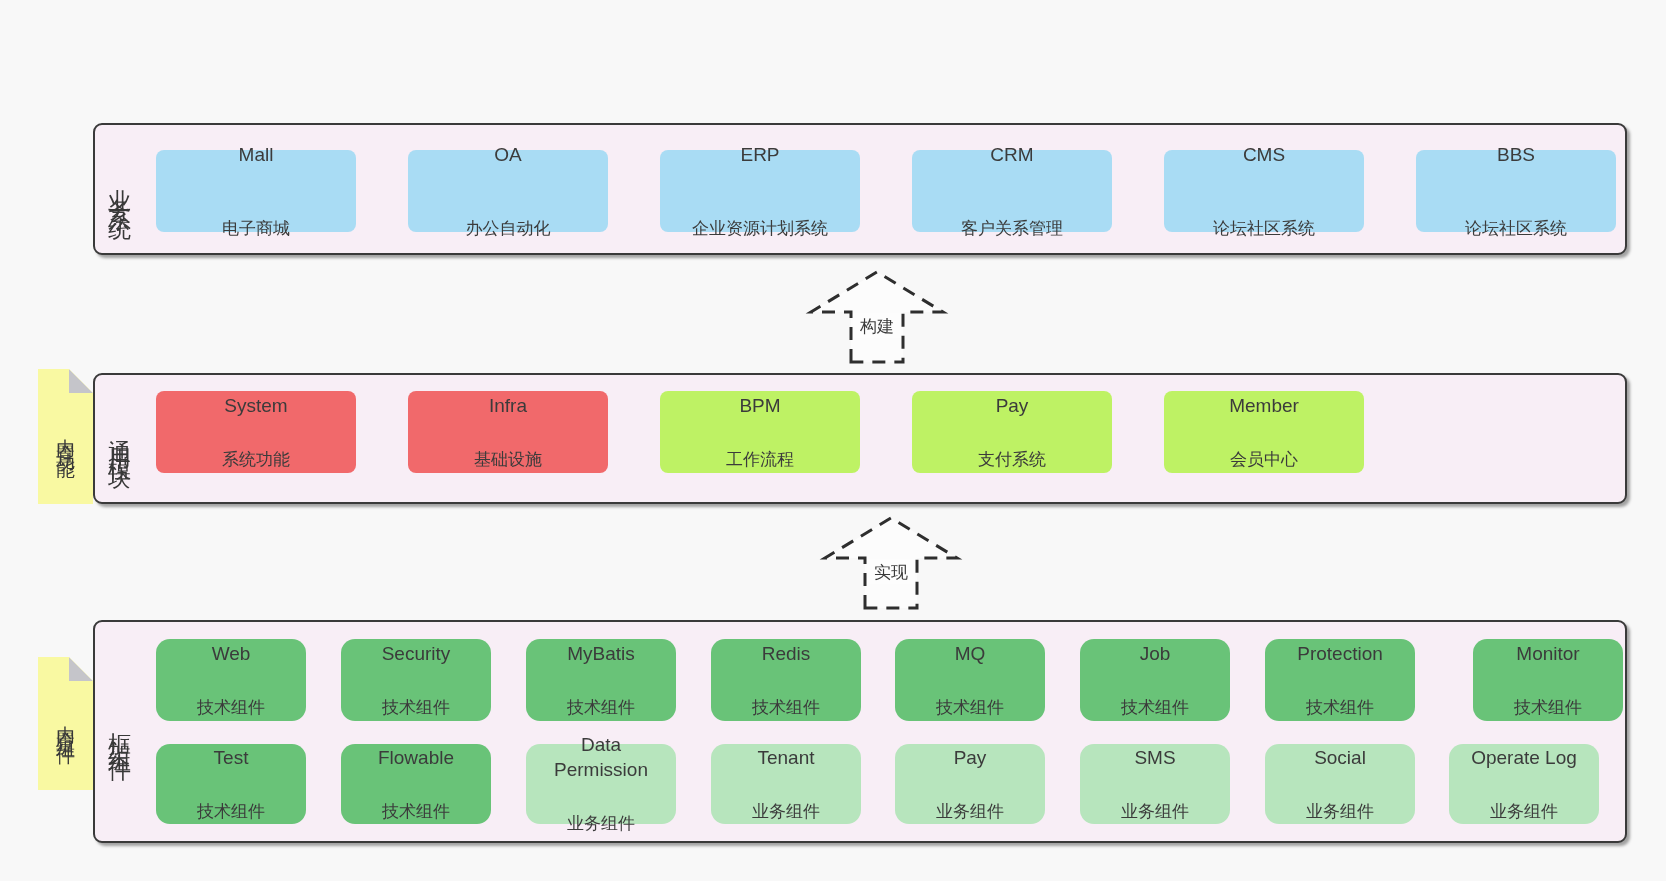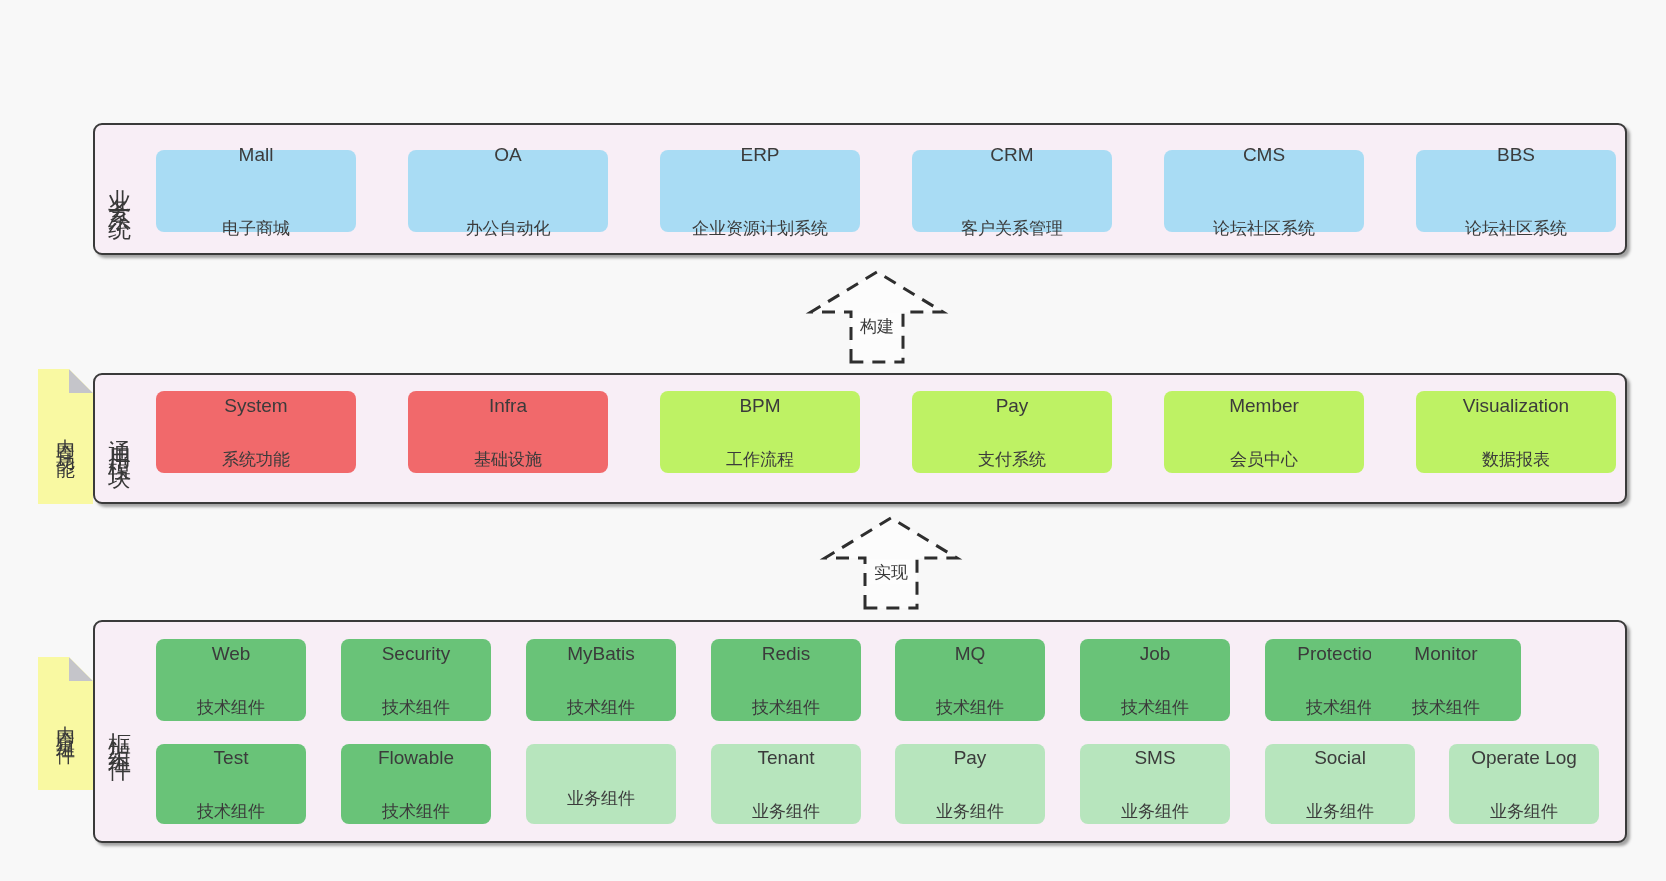--- a/index.html
+++ b/index.html
@@ -44,21 +44,21 @@
     display:flex;flex-direction:column;
     align-items:center;justify-content:center;
     text-align:center;
     line-height:25px;
     padding:2px 6px;
     box-sizing:border-box;
   }
   .band-business .box,.band-modules .box{width:200px;height:82px;}
   .band-business .box{top:25px;gap:20px;}
   .band-modules .box{top:16px;}
-  .band-components .box{width:150px;height:82px;}
+  .band-components .box{width:150px;height:82px;border-radius:14px;}
   .band-components .box.row1{top:17px;}
   .band-components .box.row2{top:122px;height:80px;}
   .box-name{font-size:19px;}
   .box-desc{font-size:17px;margin-top:29px;}
   .blue{background:#a9dcf4;}
   .red{background:#f1696b;}
   .pink{background:#bef264;}
   .green{background:#69c378;}
   .lgreen{background:#b7e5bd;}
   
@@ -166,24 +166,20 @@
       <span class="box-desc">工作流程</span>
     </div>
     <div class="box pink" style="left:817px">
       <span class="box-name">Pay</span>
       <span class="box-desc">支付系统</span>
     </div>
     <div class="box pink" style="left:1069px">
       <span class="box-name">Member</span>
       <span class="box-desc">会员中心</span>
     </div>
-    <div class="box pink" style="left:1321px">
-      <span class="box-name">Visualization</span>
-      <span class="box-desc">数据报表</span>
-    </div>
   </div>
 
   <svg class="arrow-svg arrow-2" width="148" height="108" viewBox="0 0 148 108">
     <path class="arrow-path" d="M 48 98 L 48 48 L 8 48 L 74 8 L 140 48 L 100 48 L 100 98 Z"></path>
     <rect class="arrow-label-bg" x="50" y="49" width="48" height="25"></rect>
     <text class="arrow-label" x="74" y="68" text-anchor="middle">实现</text>
   </svg>
 
   <div class="band band-components">
     <div class="band-label">框架组件</div>
@@ -209,34 +205,35 @@
       <span class="box-desc">技术组件</span>
     </div>
     <div class="box green row1" style="left:985px">
       <span class="box-name">Job</span>
       <span class="box-desc">技术组件</span>
     </div>
     <div class="box green row1" style="left:1170px">
       <span class="box-name">Protection</span>
       <span class="box-desc">技术组件</span>
     </div>
-    <div class="box green row1" style="left:1276px">
+    <div class="box green row1" style="left:1378px">
       <span class="box-name">Monitor</span>
       <span class="box-desc">技术组件</span>
     </div>
 
     <div class="box green row2" style="left:61px">
       <span class="box-name">Test</span>
       <span class="box-desc">技术组件</span>
     </div>
     <div class="box green row2" style="left:246px">
       <span class="box-name">Flowable</span>
       <span class="box-desc">技术组件</span>
     </div>
     <div class="box lgreen row2" style="left:431px">
+      <span class="box-name">Data Permission</span>
       <span class="box-desc">业务组件</span>
     </div>
     <div class="box lgreen row2" style="left:616px">
       <span class="box-name">Tenant</span>
       <span class="box-desc">业务组件</span>
     </div>
     <div class="box lgreen row2" style="left:800px">
       <span class="box-name">Pay</span>
       <span class="box-desc">业务组件</span>
     </div>

